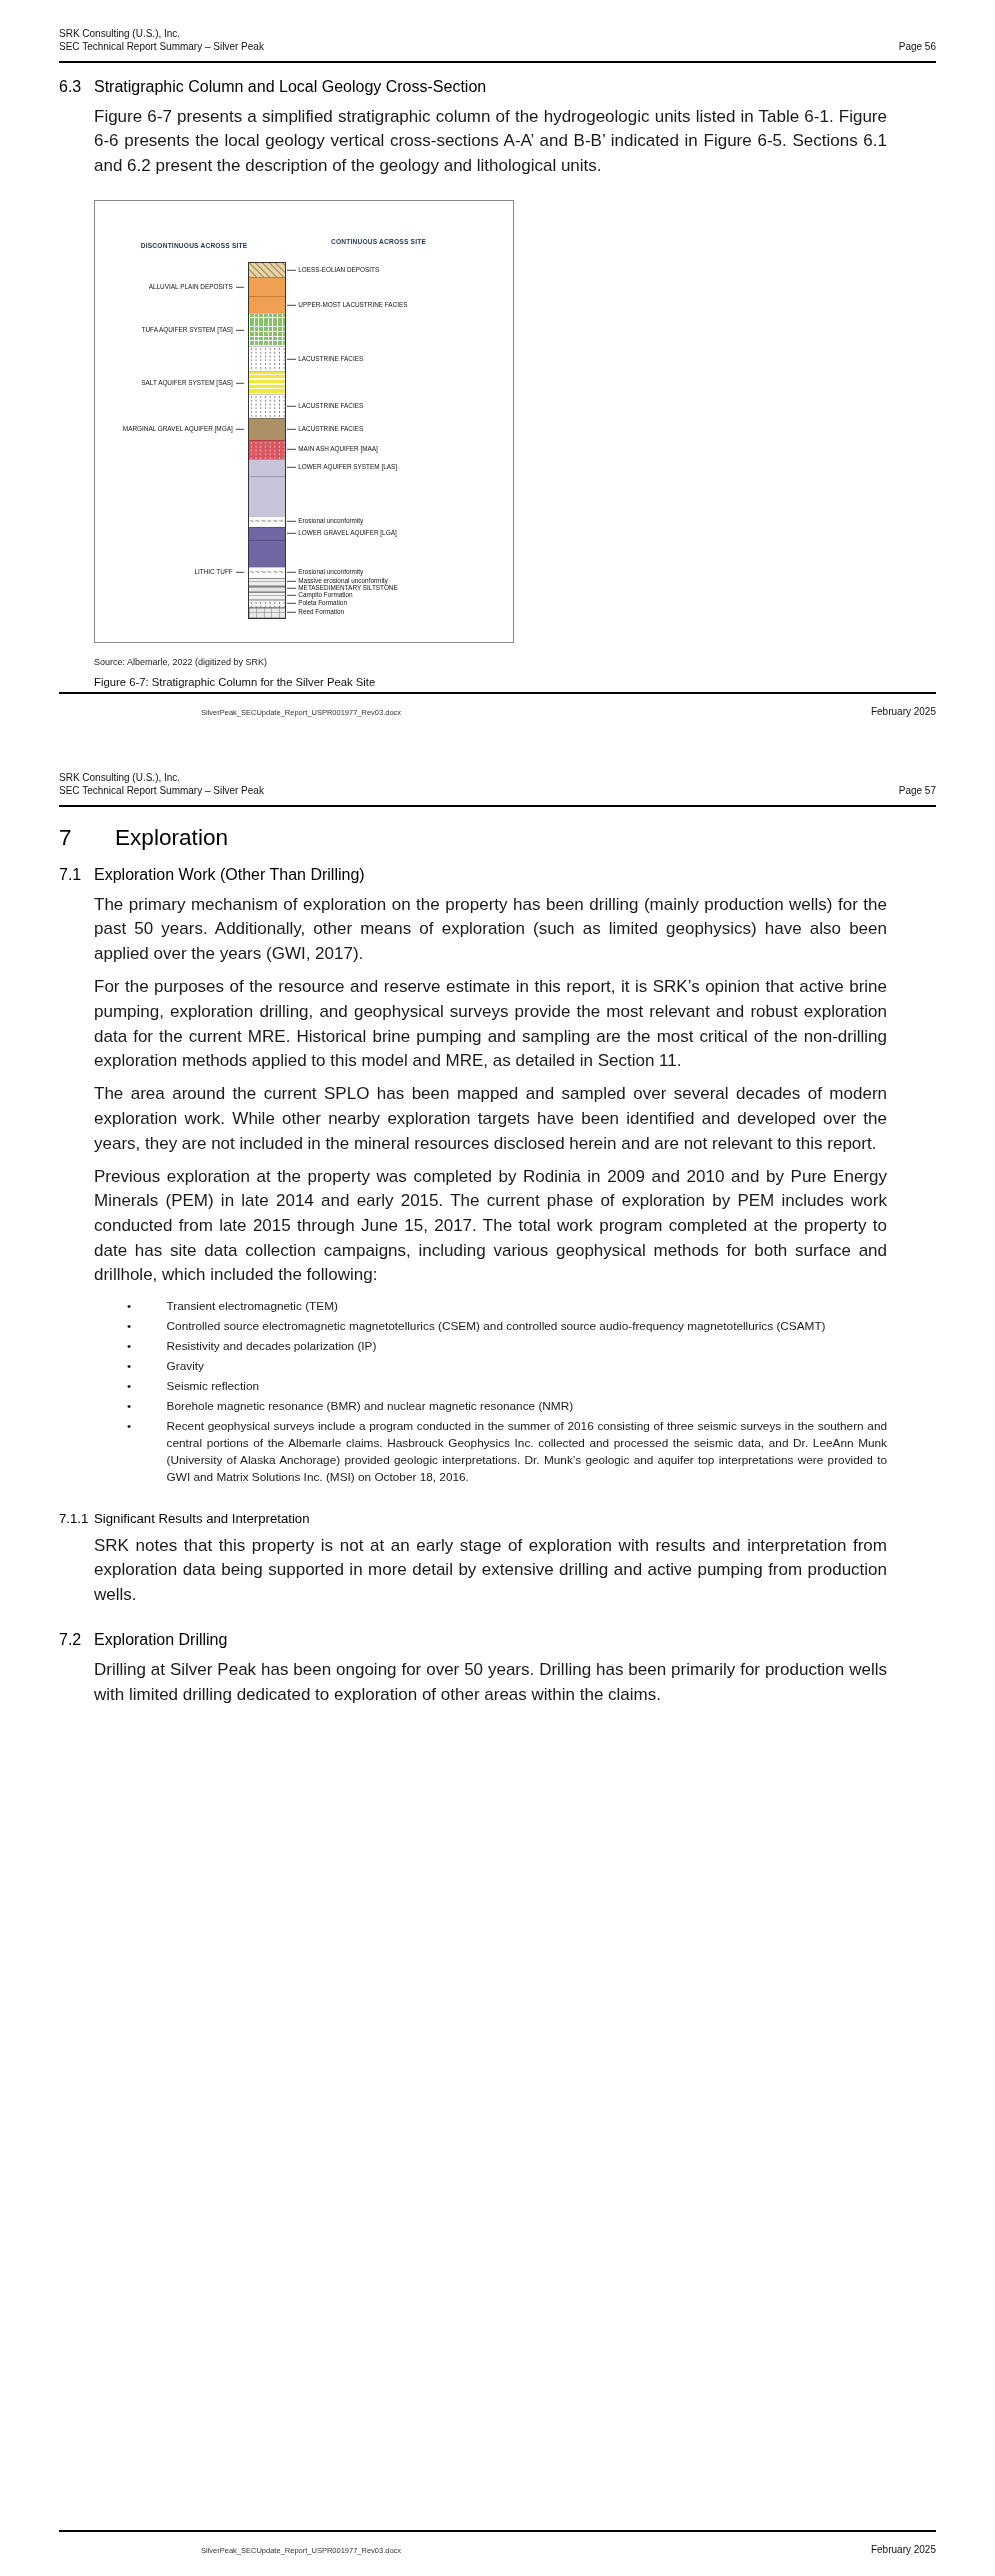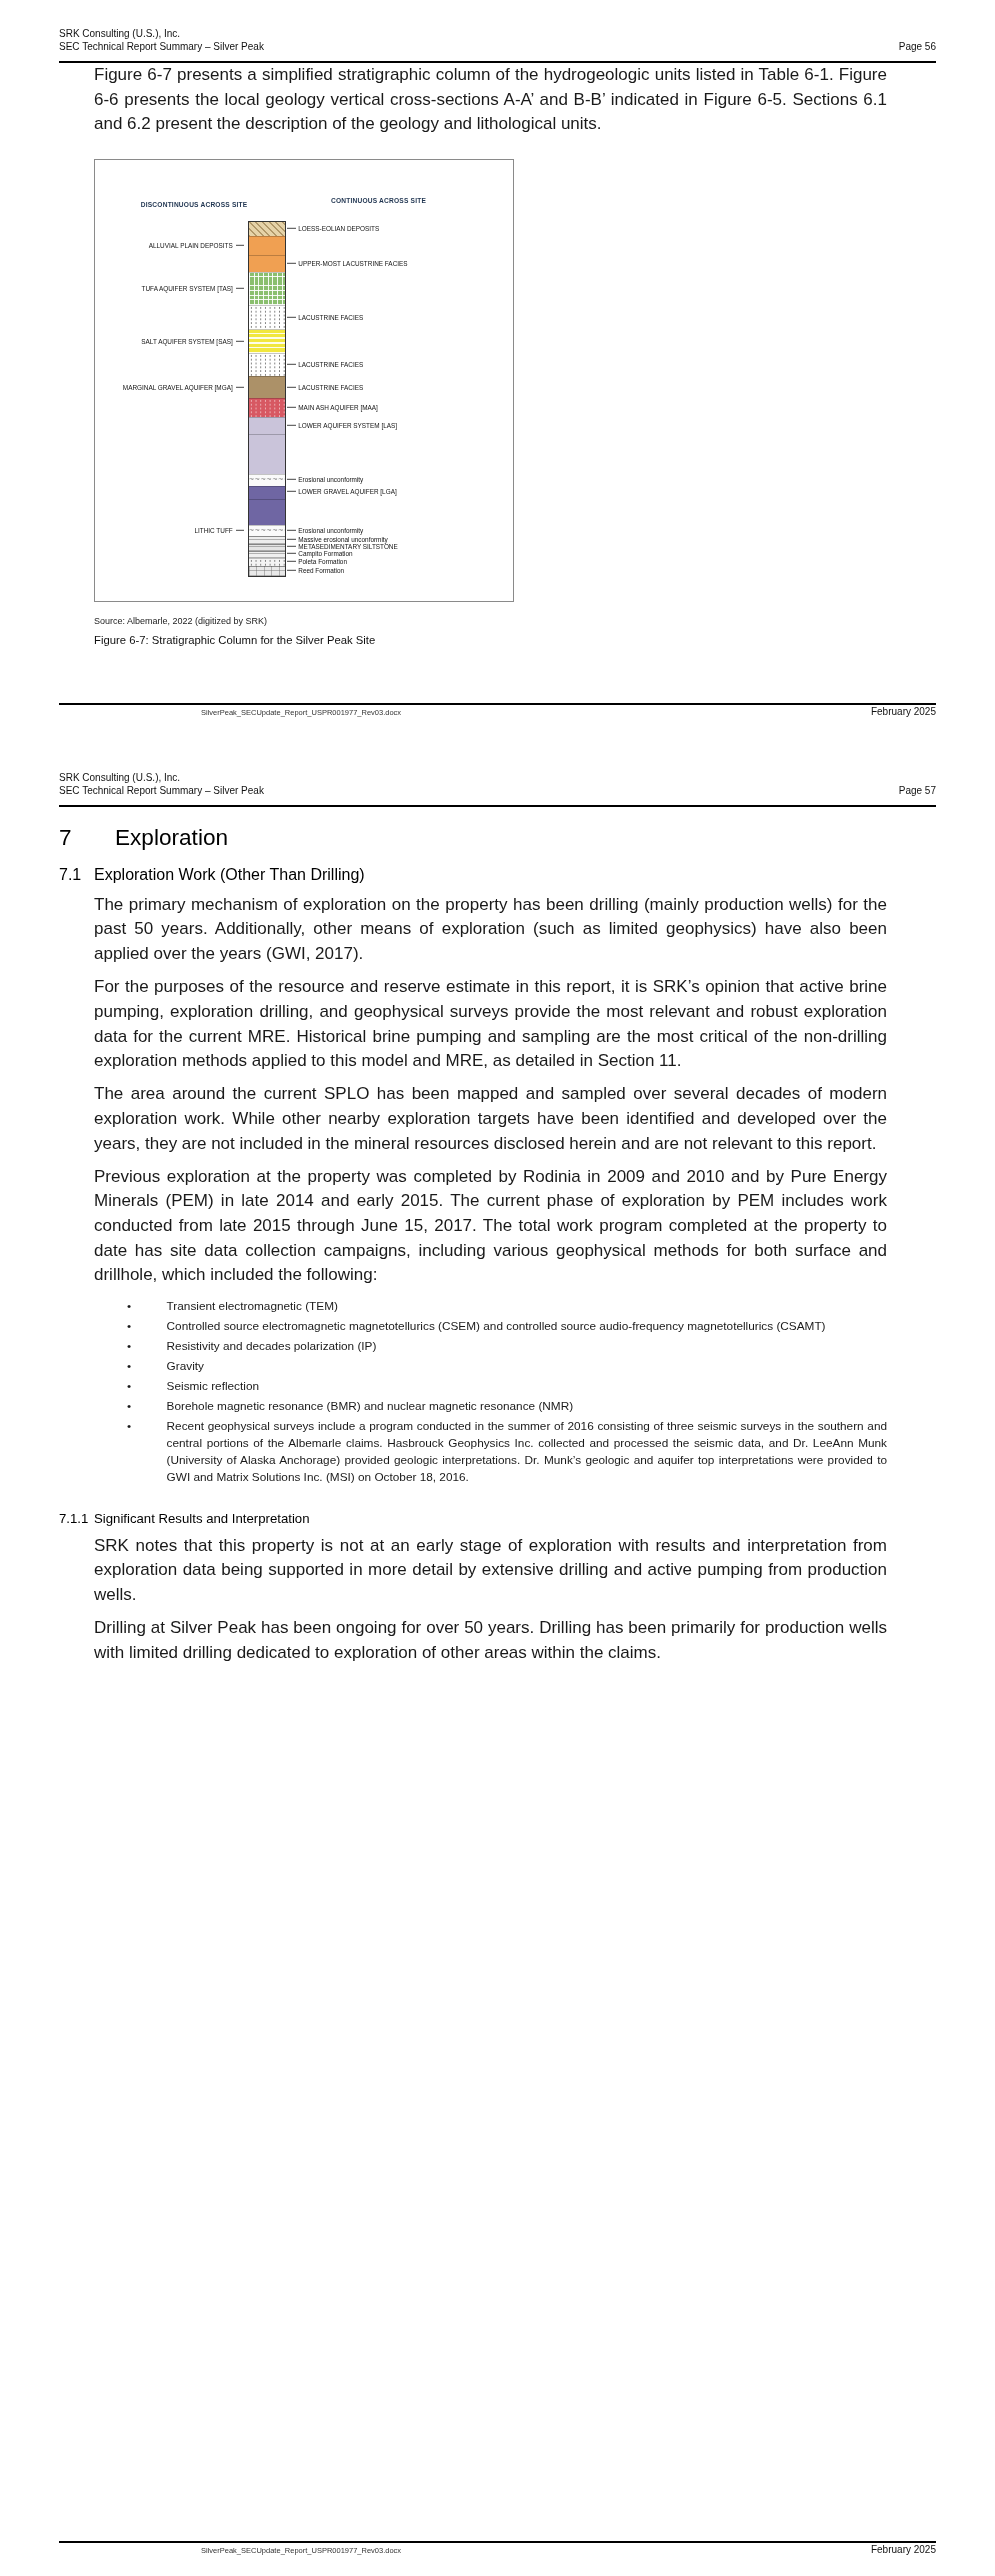--- a/index.html
+++ b/index.html
@@ -9,21 +9,21 @@
     -webkit-font-smoothing:antialiased;
   }
   .page{position:absolute;left:59px;width:877px;display:flex;flex-direction:column;background:#fff;}
   #page-1{top:28px;height:689px;}
   #page-2{top:772px;height:1783px;}
 
   
   .doc-header{border-bottom:2.8px solid #000;padding-bottom:8px;}
   .hdr-company{font-size:10px;line-height:1.25;color:#111;}
   .hdr-row2{display:flex;justify-content:space-between;font-size:10px;line-height:1.25;color:#111;}
-  .doc-footer{margin-top:auto;border-top:2.8px solid #000;padding-top:1px;display:flex;align-items:baseline;}
+  .doc-footer{margin-top:auto;border-top:2.8px solid #000;padding-top:12px;display:flex;align-items:baseline;}
   .ftr-file{font-size:7.5px;color:#333;margin-left:142px;}
   .ftr-date{font-size:10px;color:#111;margin-left:auto;}
 
   
   .h-chapter{display:flex;font-size:22.6px;font-weight:400;color:#000;margin-top:17px;line-height:1.2;}
   .h-chapter .num{width:56px;flex:none;}
   .h2{display:flex;font-size:16px;font-weight:400;color:#000;margin-top:14px;margin-bottom:8.5px;line-height:1.2;}
   .h2 .num{width:35px;flex:none;}
   .h3{display:flex;font-size:13.2px;font-weight:400;color:#000;margin-top:14px;margin-bottom:6.6px;line-height:1.2;}
   .h3 .num{width:35px;flex:none;}
@@ -66,20 +66,24 @@
 
 <div class="page" id="page-1">
   <div class="doc-header">
     <div class="hdr-company">SRK Consulting (U.S.), Inc.</div>
     <div class="hdr-row2">
       <span>SEC Technical Report Summary – Silver Peak</span>
       <span>Page 56</span>
     </div>
   </div>
 
+  <div class="h2">
+    <span class="num">6.3</span>
+    <span class="ttl">Stratigraphic Column and Local Geology Cross-Section</span>
+  </div>
 
   <p class="body-text">Figure 6-7 presents a simplified stratigraphic column of the hydrogeologic units listed in Table 6-1. Figure 6-6 presents the local geology vertical cross-sections A-A’ and B-B’ indicated in Figure 6-5. Sections 6.1 and 6.2 present the description of the geology and lithological units.</p>
 
   <div class="figure-box">
     <div class="fig-h left">DISCONTINUOUS ACROSS SITE</div>
     <div class="fig-h right">CONTINUOUS ACROSS SITE</div>
     <div class="strat-column">
         <div class="seg p-hatch" style="height: 14px; background-color: rgb(230, 211, 168);"></div>
         <div class="seg p-solid" style="height: 19px; background-color: rgb(240, 160, 82);"></div>
         <div class="seg p-solid" style="height: 17px; background-color: rgb(240, 160, 82);"></div>
@@ -187,20 +191,24 @@
       </div>
   </div>
 
   <div class="h3">
     <span class="num">7.1.1</span>
     <span class="ttl">Significant Results and Interpretation</span>
   </div>
 
   <p class="body-text">SRK notes that this property is not at an early stage of exploration with results and interpretation from exploration data being supported in more detail by extensive drilling and active pumping from production wells.</p>
 
+  <div class="h2">
+    <span class="num">7.2</span>
+    <span class="ttl">Exploration Drilling</span>
+  </div>
 
   <p class="body-text">Drilling at Silver Peak has been ongoing for over 50 years. Drilling has been primarily for production wells with limited drilling dedicated to exploration of other areas within the claims.</p>
 
   <div class="doc-footer">
     <span class="ftr-file">SilverPeak_SECUpdate_Report_USPR001977_Rev03.docx</span>
     <span class="ftr-date">February 2025</span>
   </div>
 </div>
 
 

